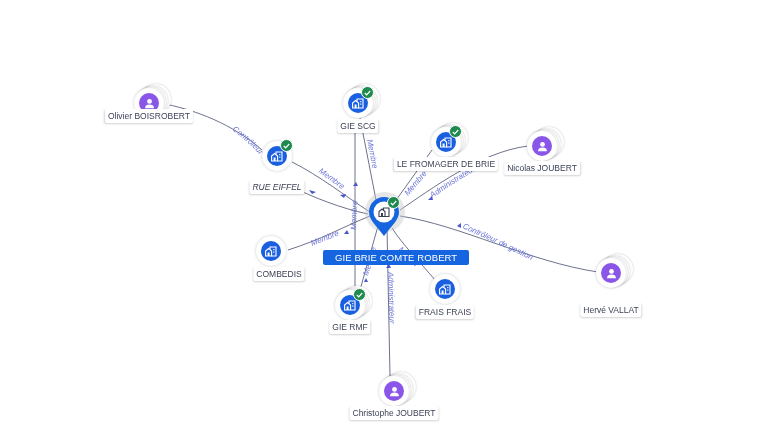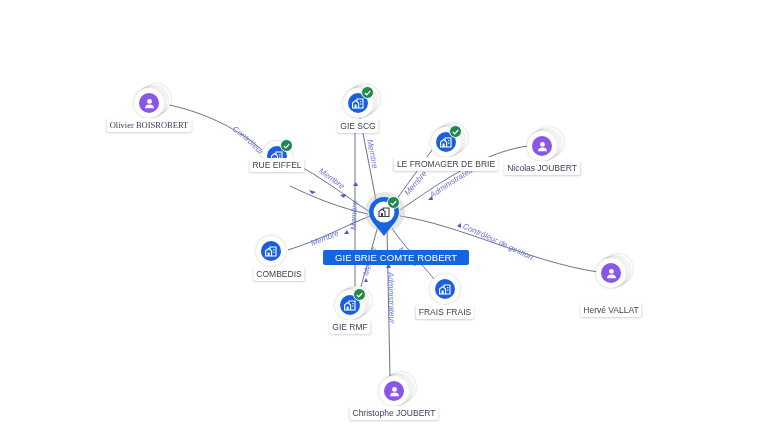--- a/index.html
+++ b/index.html
@@ -141,21 +141,21 @@
       <div class="stack" style="left: 138.4px; top: 85.6px;"></div>
       <div class="stack" style="left: 136.2px; top: 86.8px;"></div>
       <div class="disc" style="left: 134px; top: 88px;">
         <div class="inner person">
           <svg width="11" height="11" viewBox="0 0 11 11" fill="#fff">
             <circle cx="5.5" cy="3.4" r="2.4"></circle>
             <path d="M1,10.2 C1,7.4 3,6.4 5.5,6.4 C8,6.4 10,7.4 10,10.2 Z"></path>
           </svg>
         </div>
       </div>
-      <div class="label" style="left: 149px; top: 118px; font-family: Liberation Serif, serif;">Olivier BOISROBERT</div>
+      <div class="label" style="left: 149px; top: 109px;">Olivier BOISROBERT</div>
     </div>
     <div class="node" style="left: 0px; top: 0px;">
       <div class="stack" style="left: 349.6px; top: 84.4px;"></div>
       <div class="stack" style="left: 347.4px; top: 85.6px;"></div>
       <div class="stack" style="left: 345.2px; top: 86.8px;"></div>
       <div class="disc" style="left: 343px; top: 88px;">
         <div class="inner company">
           <svg width="12" height="11" viewBox="0 0 12 11" fill="none" stroke="#fff" stroke-width="1.1">
             <path d="M0.6,10 L0.6,5 L3.6,2.5 L6.6,5 L6.6,10 Z"></path>
             <path d="M6.6,10 L11,10 L11,1 L5,1 L5,3.4"></path>
@@ -218,21 +218,21 @@
             <rect x="8.2" y="3" width="1.2" height="1.2" fill="#fff" stroke="none"></rect>
             <rect x="8.2" y="5.5" width="1.2" height="1.2" fill="#fff" stroke="none"></rect>
           </svg>
         </div>
       </div>
       <div class="check" style="left: 280px; top: 139px;">
         <svg width="7" height="6" viewBox="0 0 7 6">
           <path d="M0.8,3 L2.7,4.8 L6.2,1" fill="none" stroke="#fff" stroke-width="1.2"></path>
         </svg>
       </div>
-      <div class="label" style="left: 277px; top: 158px;">RUE EIFFEL</div>
+      <div class="label" style="left: 277px; top: 180px; font-style: italic;">RUE EIFFEL</div>
     </div>
     <div class="node" style="left: 0px; top: 0px;">
       <div class="disc" style="left: 256px; top: 236px;">
         <div class="inner company">
           <svg width="12" height="11" viewBox="0 0 12 11" fill="none" stroke="#fff" stroke-width="1.1">
             <path d="M0.6,10 L0.6,5 L3.6,2.5 L6.6,5 L6.6,10 Z"></path>
             <path d="M6.6,10 L11,10 L11,1 L5,1 L5,3.4"></path>
             <rect x="2.6" y="6.5" width="2" height="3.5" fill="#fff" stroke="none"></rect>
             <rect x="8.2" y="3" width="1.2" height="1.2" fill="#fff" stroke="none"></rect>
             <rect x="8.2" y="5.5" width="1.2" height="1.2" fill="#fff" stroke="none"></rect>

